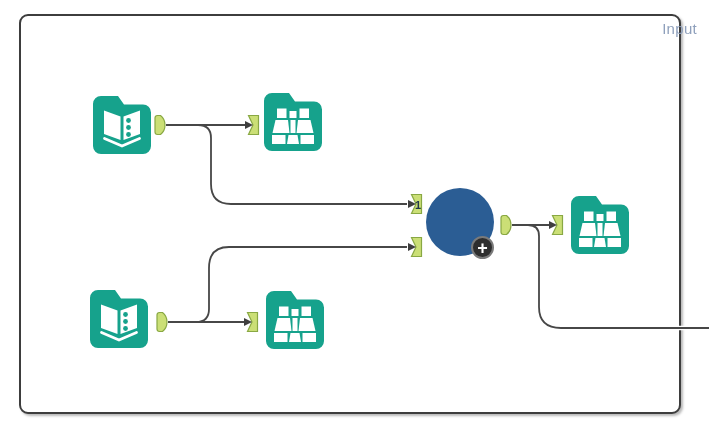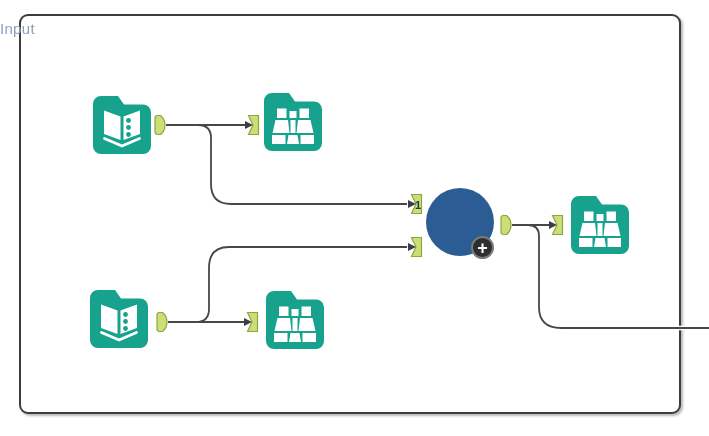--- a/index.html
+++ b/index.html
@@ -3,21 +3,21 @@
 <meta charset="utf-8">
 <style>
   html,body{margin:0;padding:0;background:#ffffff;}
   .canvas{position:relative;width:709px;height:436px;background:#ffffff;
           font-family:"Liberation Sans",sans-serif;overflow:hidden;}
 
   
   .container-box{position:absolute;left:19px;top:14px;width:662px;height:400px;
     box-sizing:border-box;border:2px solid #3d3d3d;border-radius:9px;background:#ffffff;
     box-shadow:2px 2px 2.5px rgba(0,0,0,0.28);}
-  .container-label{position:absolute;left:0;top:20px;width:697px;text-align:left;
+  .container-label{position:absolute;left:0;top:20px;width:697px;text-align:right;
     font-size:15px;color:#8fa0bc;letter-spacing:0.3px;}
 
   
   svg.wires{position:absolute;left:0;top:0;z-index:5;pointer-events:none;}
   svg.wires path.wire{pointer-events:stroke;}
   .node{position:absolute;width:60px;height:60px;z-index:10;}
   .anchor{position:absolute;width:13px;height:22px;z-index:12;}
   svg.arrows{position:absolute;left:0;top:0;z-index:14;pointer-events:none;}
 
   

